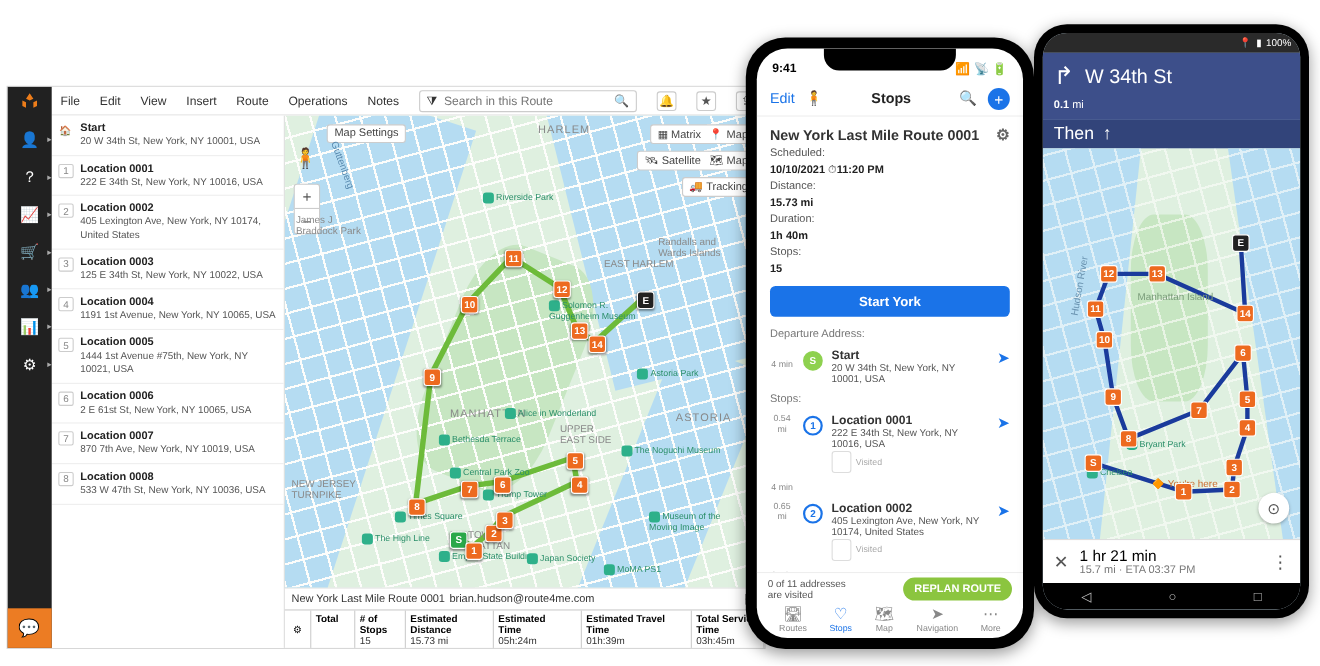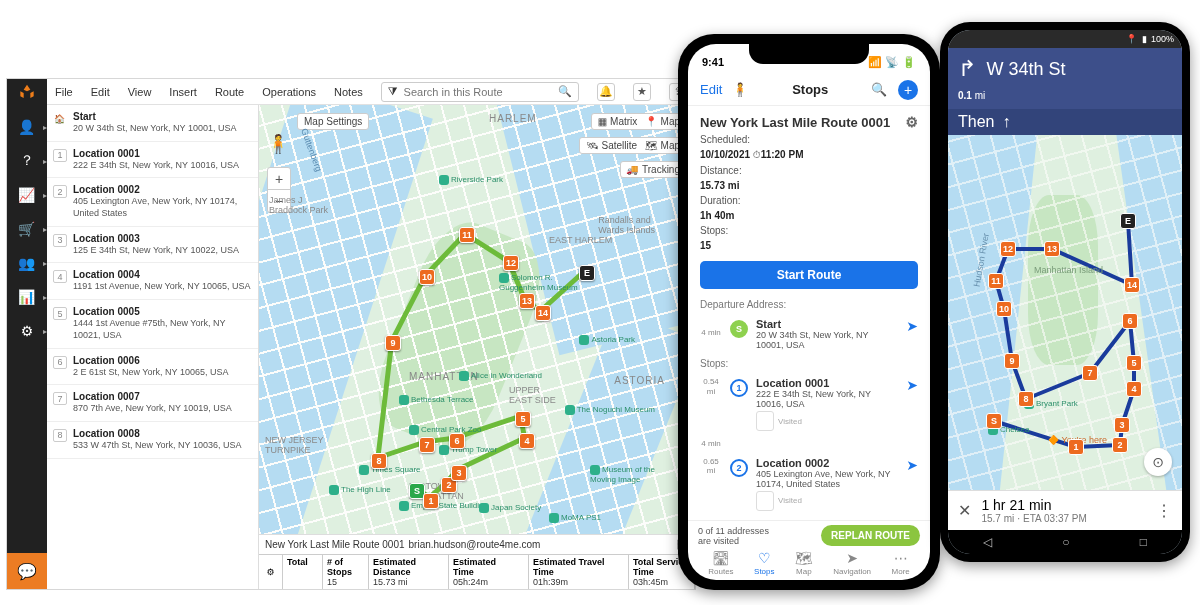--- a/index.html
+++ b/index.html
@@ -372,21 +372,21 @@
             <span class="gear">⚙</span>
           </div>
       <div class="kv"><span>Scheduled:</span></div>
       <div class="kv"><b>10/10/2021</b> ⏱<b>11:20 PM</b></div>
       <div class="kv"><span>Distance:</span></div>
       <div class="kv"><b>15.73 mi</b></div>
       <div class="kv"><span>Duration:</span></div>
       <div class="kv"><b>1h 40m</b></div>
       <div class="kv"><span>Stops:</span></div>
       <div class="kv"><b>15</b></div>
-      <div class="start-btn">Start Route</div>
+      <div class="start-btn">Start York</div>
 
       <div class="seclabel">Departure Address:</div>
       <div class="ios-stop">
         <div class="ministat"><br><span>4 min</span></div>
         <div class="badge s">S</div>
         <div class="stxt">
               <div class="stitle">Start</div>
               <div class="saddr">20 W 34th St, New York, NY 10001, USA</div>
             </div>
         <div class="nav">➤</div>

